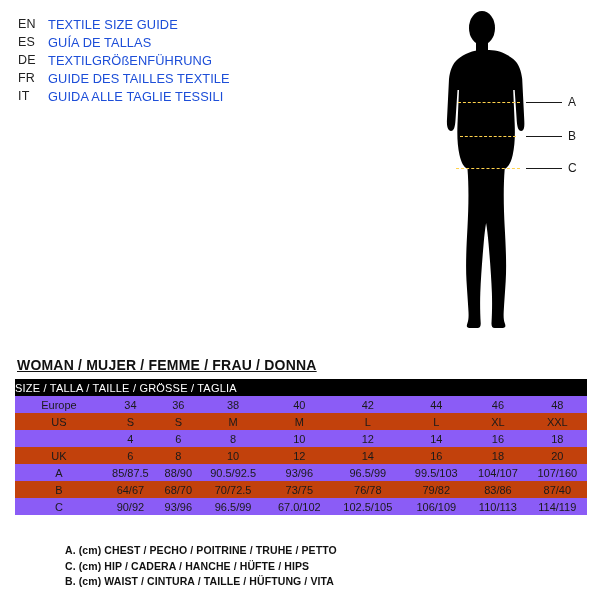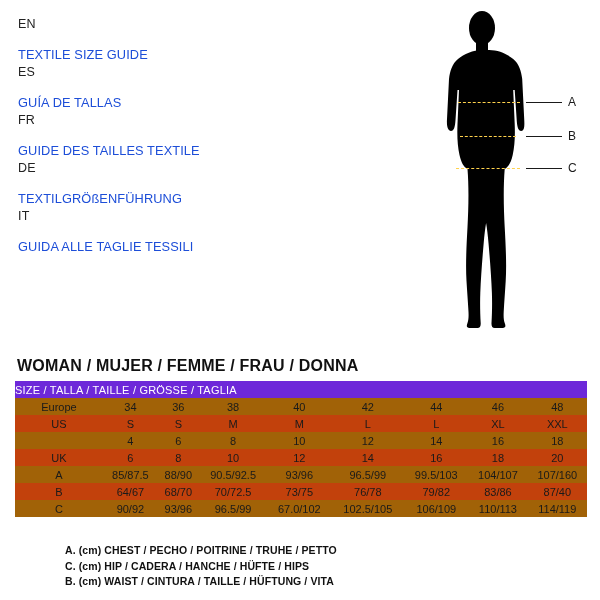--- a/index.html
+++ b/index.html
@@ -16,24 +16,23 @@
 
   
   .lang-block {
     position: absolute;
     top: 16px;
     left: 18px;
     width: 300px;
   }
   .lang-row {
     display: flex;
-    align-items: flex-start;
+    align-items: flex-end;
     line-height: 17px;
     margin-bottom: 1px;
-    flex-direction: column;
   }
   .lang-code {
     width: 30px;
     flex: 0 0 30px;
     font-size: 12.5px;
     color: #222;
     letter-spacing: 0.2px;
   }
   .lang-title {
     font-size: 12.8px;
@@ -70,53 +69,54 @@
   }
 
   
   .table-wrap {
     position: absolute;
     left: 15px;
     top: 357px;
     width: 572px;
   }
   .woman-label {
-    font-size: 16px;
+    font-size: 14px;
     font-weight: bold;
     color: #111;
     letter-spacing: 0.2px;
     margin-bottom: 6px;
     padding-left: 2px;
+    text-decoration: underline;
   }
   table.size-table {
     border-collapse: collapse;
     width: 572px;
     font-size: 11px;
     color: #1a1a1a;
   }
   table.size-table td {
     height: 17px;
     padding: 0;
     text-align: center;
     vertical-align: middle;
     white-space: nowrap;
   }
   td.rowhead {
     text-align: left;
     padding-left: 5px;
     width: 88px;
   }
   tr.head-row td {
-    background: #6d28d9;
+    background: #000000;
     color: #ffffff;
     font-size: 11px;
     letter-spacing: 0.2px;
   }
   tr.head-row td.rowhead { text-align: left; }
-  tr.shade td { background: #a16207; }
+  tr.shade td { background: #8b5cf6; }
   tr.plain td { background: #c2410c; }
 
   
   .notes {
     position: absolute;
     left: 17px;
     top: 543px;
     width: 560px;
   }
   .note {
@@ -134,26 +134,26 @@
 <div class="lang-block">
   <div class="lang-row">
     <span class="lang-code">EN</span>
     <span class="lang-title">TEXTILE SIZE GUIDE</span>
   </div>
   <div class="lang-row">
     <span class="lang-code">ES</span>
     <span class="lang-title">GUÍA DE TALLAS</span>
   </div>
   <div class="lang-row">
+    <span class="lang-code">DE</span>
+    <span class="lang-title">TEXTILGRÖßENFÜHRUNG</span>
+  </div>
+  <div class="lang-row">
     <span class="lang-code">FR</span>
     <span class="lang-title">GUIDE DES TAILLES TEXTILE</span>
-  </div>
-  <div class="lang-row">
-    <span class="lang-code">DE</span>
-    <span class="lang-title">TEXTILGRÖßENFÜHRUNG</span>
   </div>
   <div class="lang-row">
     <span class="lang-code">IT</span>
     <span class="lang-title">GUIDA ALLE TAGLIE TESSILI</span>
   </div>
 </div>
 
 <div class="figure-area">
   <svg class="figure-svg" width="160" height="370" viewBox="0 0 160 370">
     <g fill="#000000">

